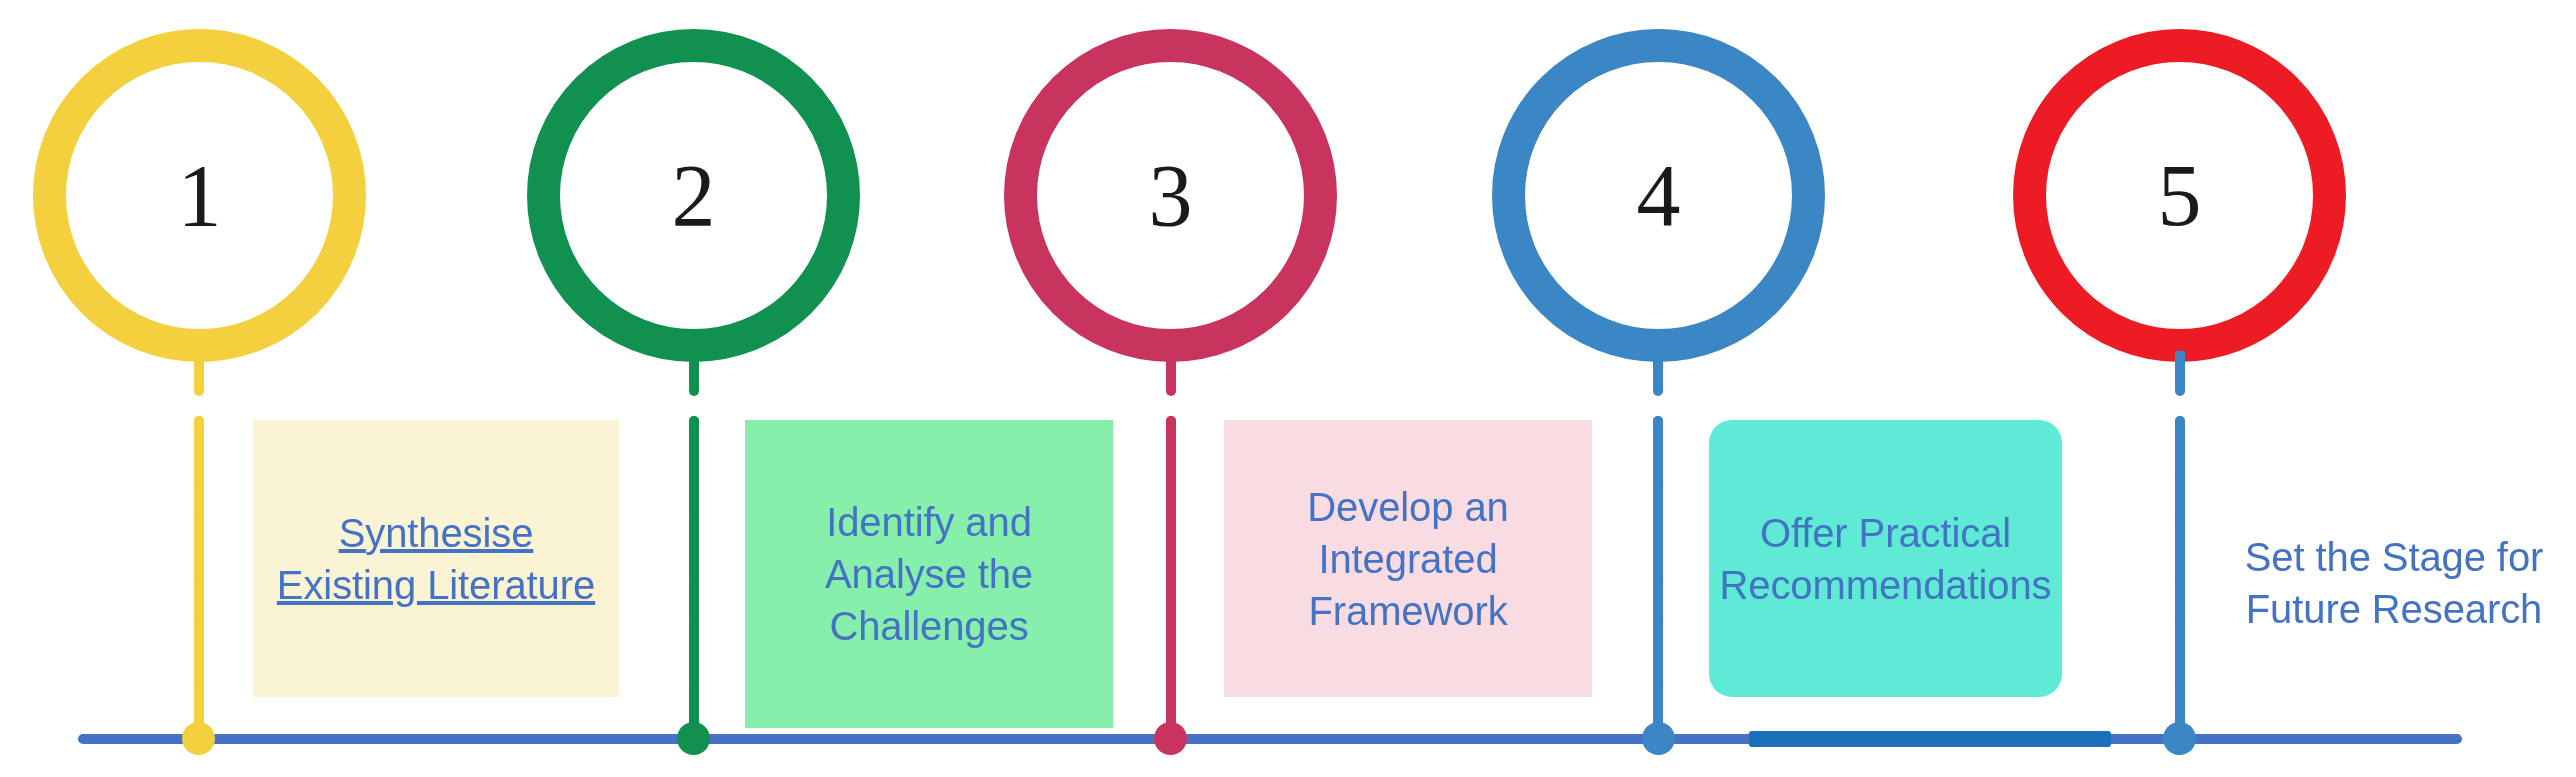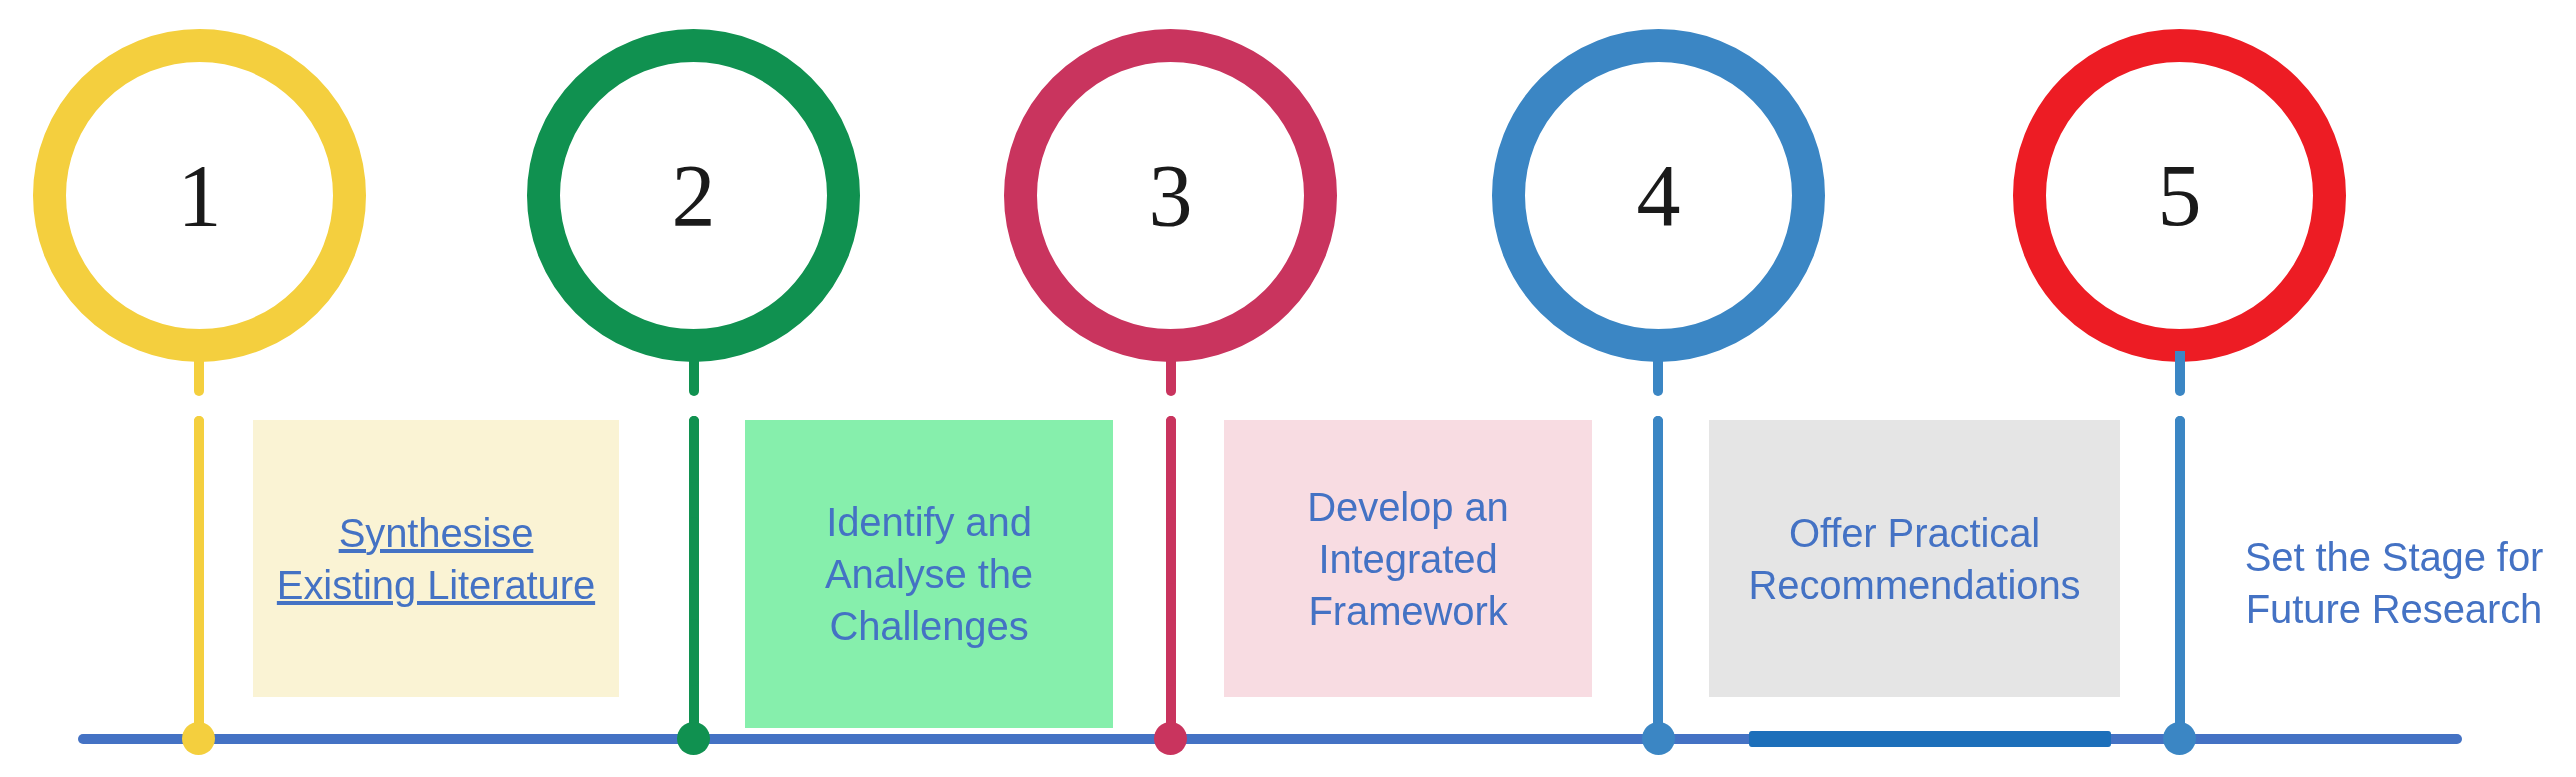--- a/index.html
+++ b/index.html
@@ -162,21 +162,21 @@
 
   <div class="connector-stub" style="left:1653px; top:351px; height:45px; background:#3B86C4;"></div>
   <div class="connector" style="left:1653px; top:416px; height:311px; background:#3B86C4;">
     <div class="seg" style="top:0px;   height:67px; background:#3B86C4;"></div>
     <div class="seg" style="top:101px; height:67px; background:#3B86C4;"></div>
     <div class="seg" style="top:203px; height:67px; background:#3B86C4;"></div>
     <div class="seg" style="top:304px; height:7.2px; background:#3B86C4;"></div>
   </div>
   <div class="node-dot" style="left:1642px; top:722px; background:#3B86C4;"></div>
 
-  <div class="caption" style="left:1709px; top:420px; width:411px; height:277px; background:#e5e5e5;">Offer Practical
+  <div class="caption" style="left:1709px; top:420px; width:353px; height:277px; background:#5eead4;border-radius:23px;">Offer Practical
 Recommendations</div>
 
   <div class="ring" style="left:2013px; top:29px; border-color:#ED1C24;">
   </div>
   <div class="ring-number" style="left:2013px; top:29px;">5</div>
 
   <div class="connector-stub" style="left:2175px; top:351px; height:45px; background:#3B86C4;"></div>
   <div class="connector" style="left:2175px; top:416px; height:311px; background:#3B86C4;">
     <div class="seg" style="top:0px;   height:67px; background:#3B86C4;"></div>
     <div class="seg" style="top:101px; height:67px; background:#3B86C4;"></div>

